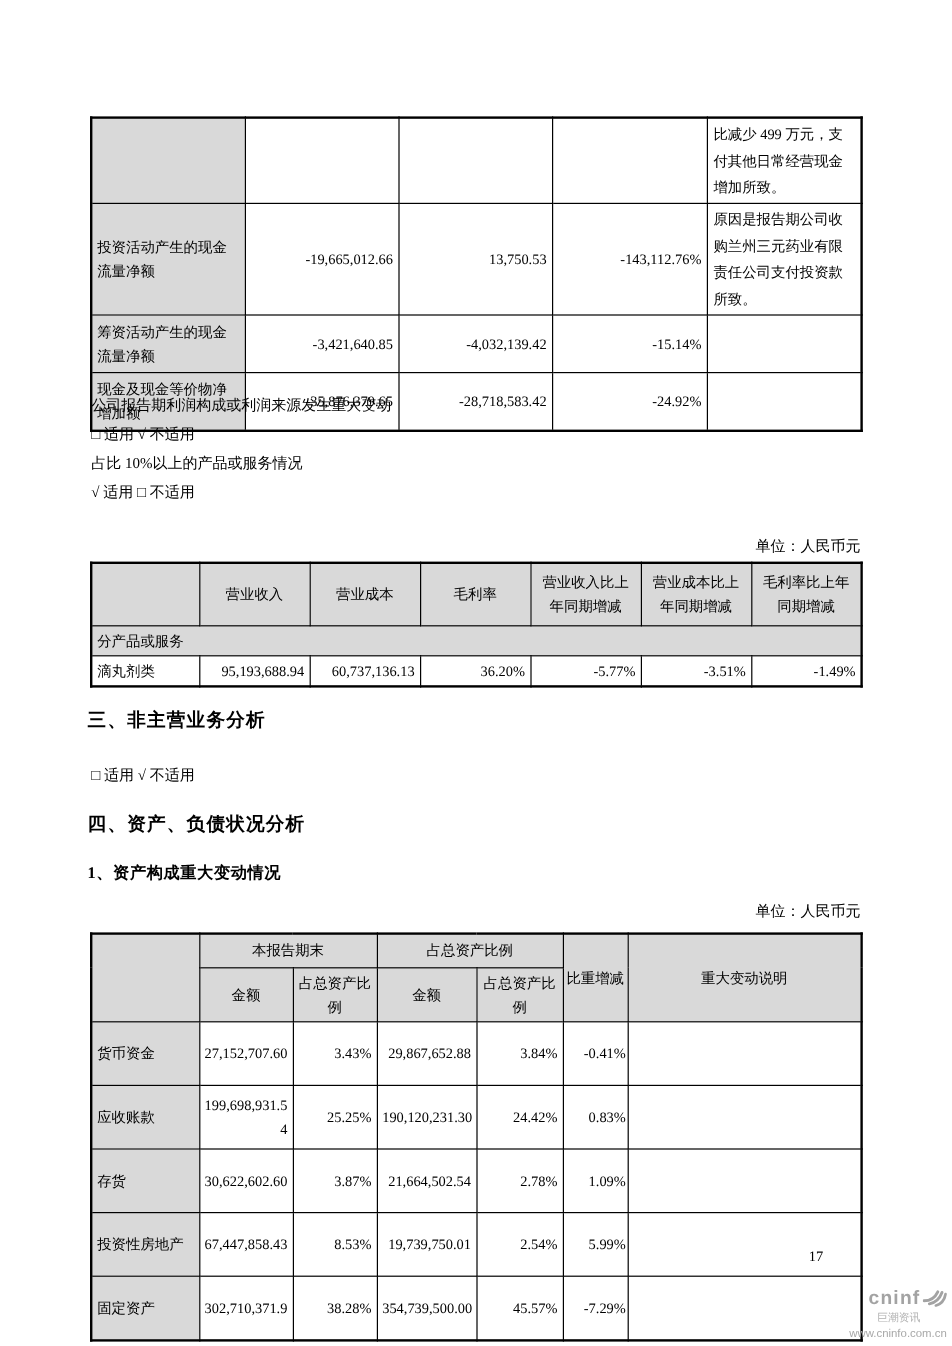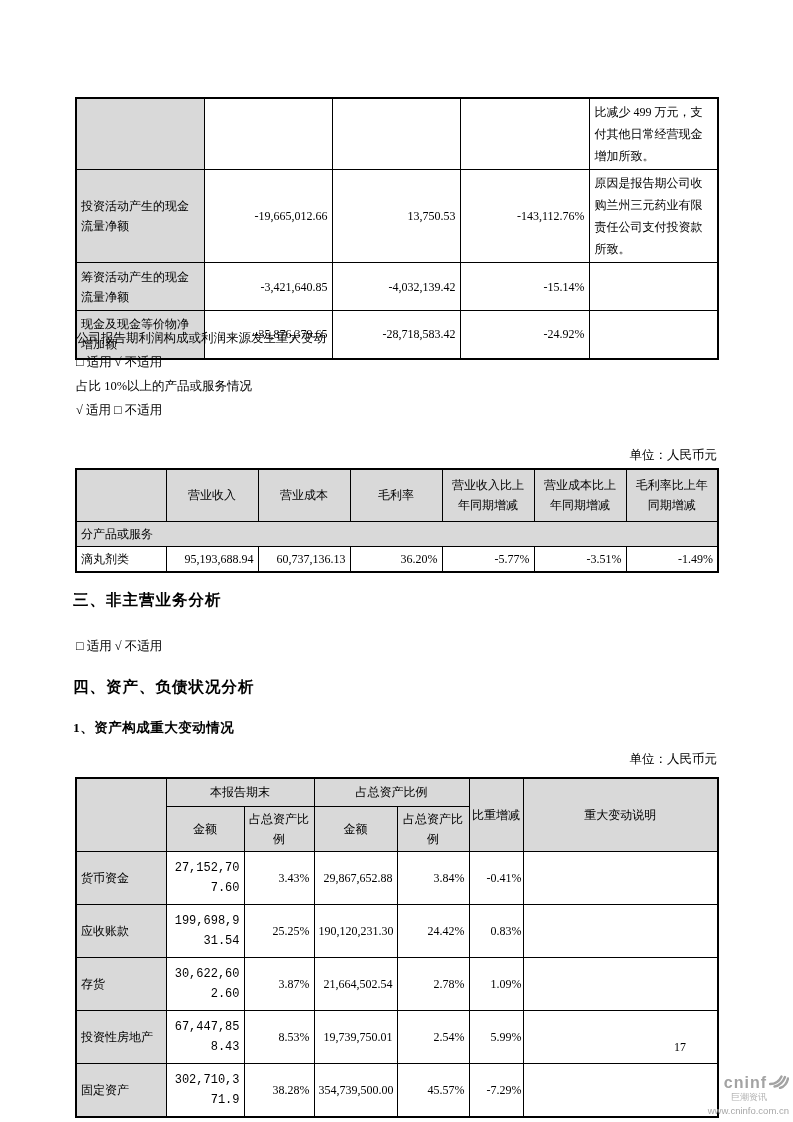--- a/index.html
+++ b/index.html
@@ -13,21 +13,21 @@
     border-bottom:2px solid #3c3c3c; padding-bottom:5px; letter-spacing:0.5px;
   }
   table { border-collapse:collapse; table-layout:fixed; position:absolute; left:75px; }
   td { border:1px solid #000; font-size:12px; padding:2px 4px; vertical-align:middle;
        overflow:hidden; line-height:20px; }
   .t-outer { border:2px solid #000; }
   .gray { background:#d9d9d9; }
   .num { text-align:right; }
   .ctr { text-align:center; }
   .note { line-height:22px; padding:2px 5px; }
-  .wrapnum { word-break:break-all;font-family:Liberation Mono, monospace; }
+  .wrapnum { word-break:break-all; }
   
   .t1-r0 { height:66px; } .t1-r1 { height:68px; } .t1-r2 { height:48px; } .t1-r3 { height:48px; }
   
   .t2-h { height:52px; } .t2-g { height:25px; } .t2-d { height:26px;padding-left:28px; }
   
   .t3-h1 { height:28px; } .t3-h2 { height:44px; }
   .t3-r0 { height:32px; } .t3-r1 { height:46px; } .t3-r2 { height:26px; }
   .t3-r3 { height:27px; } .t3-r4 { height:30px; }
   .t3 td.tight { padding:16px 1px; }
   .paras { position:absolute; top:332px; left:76px; font-size:12.5px; }

